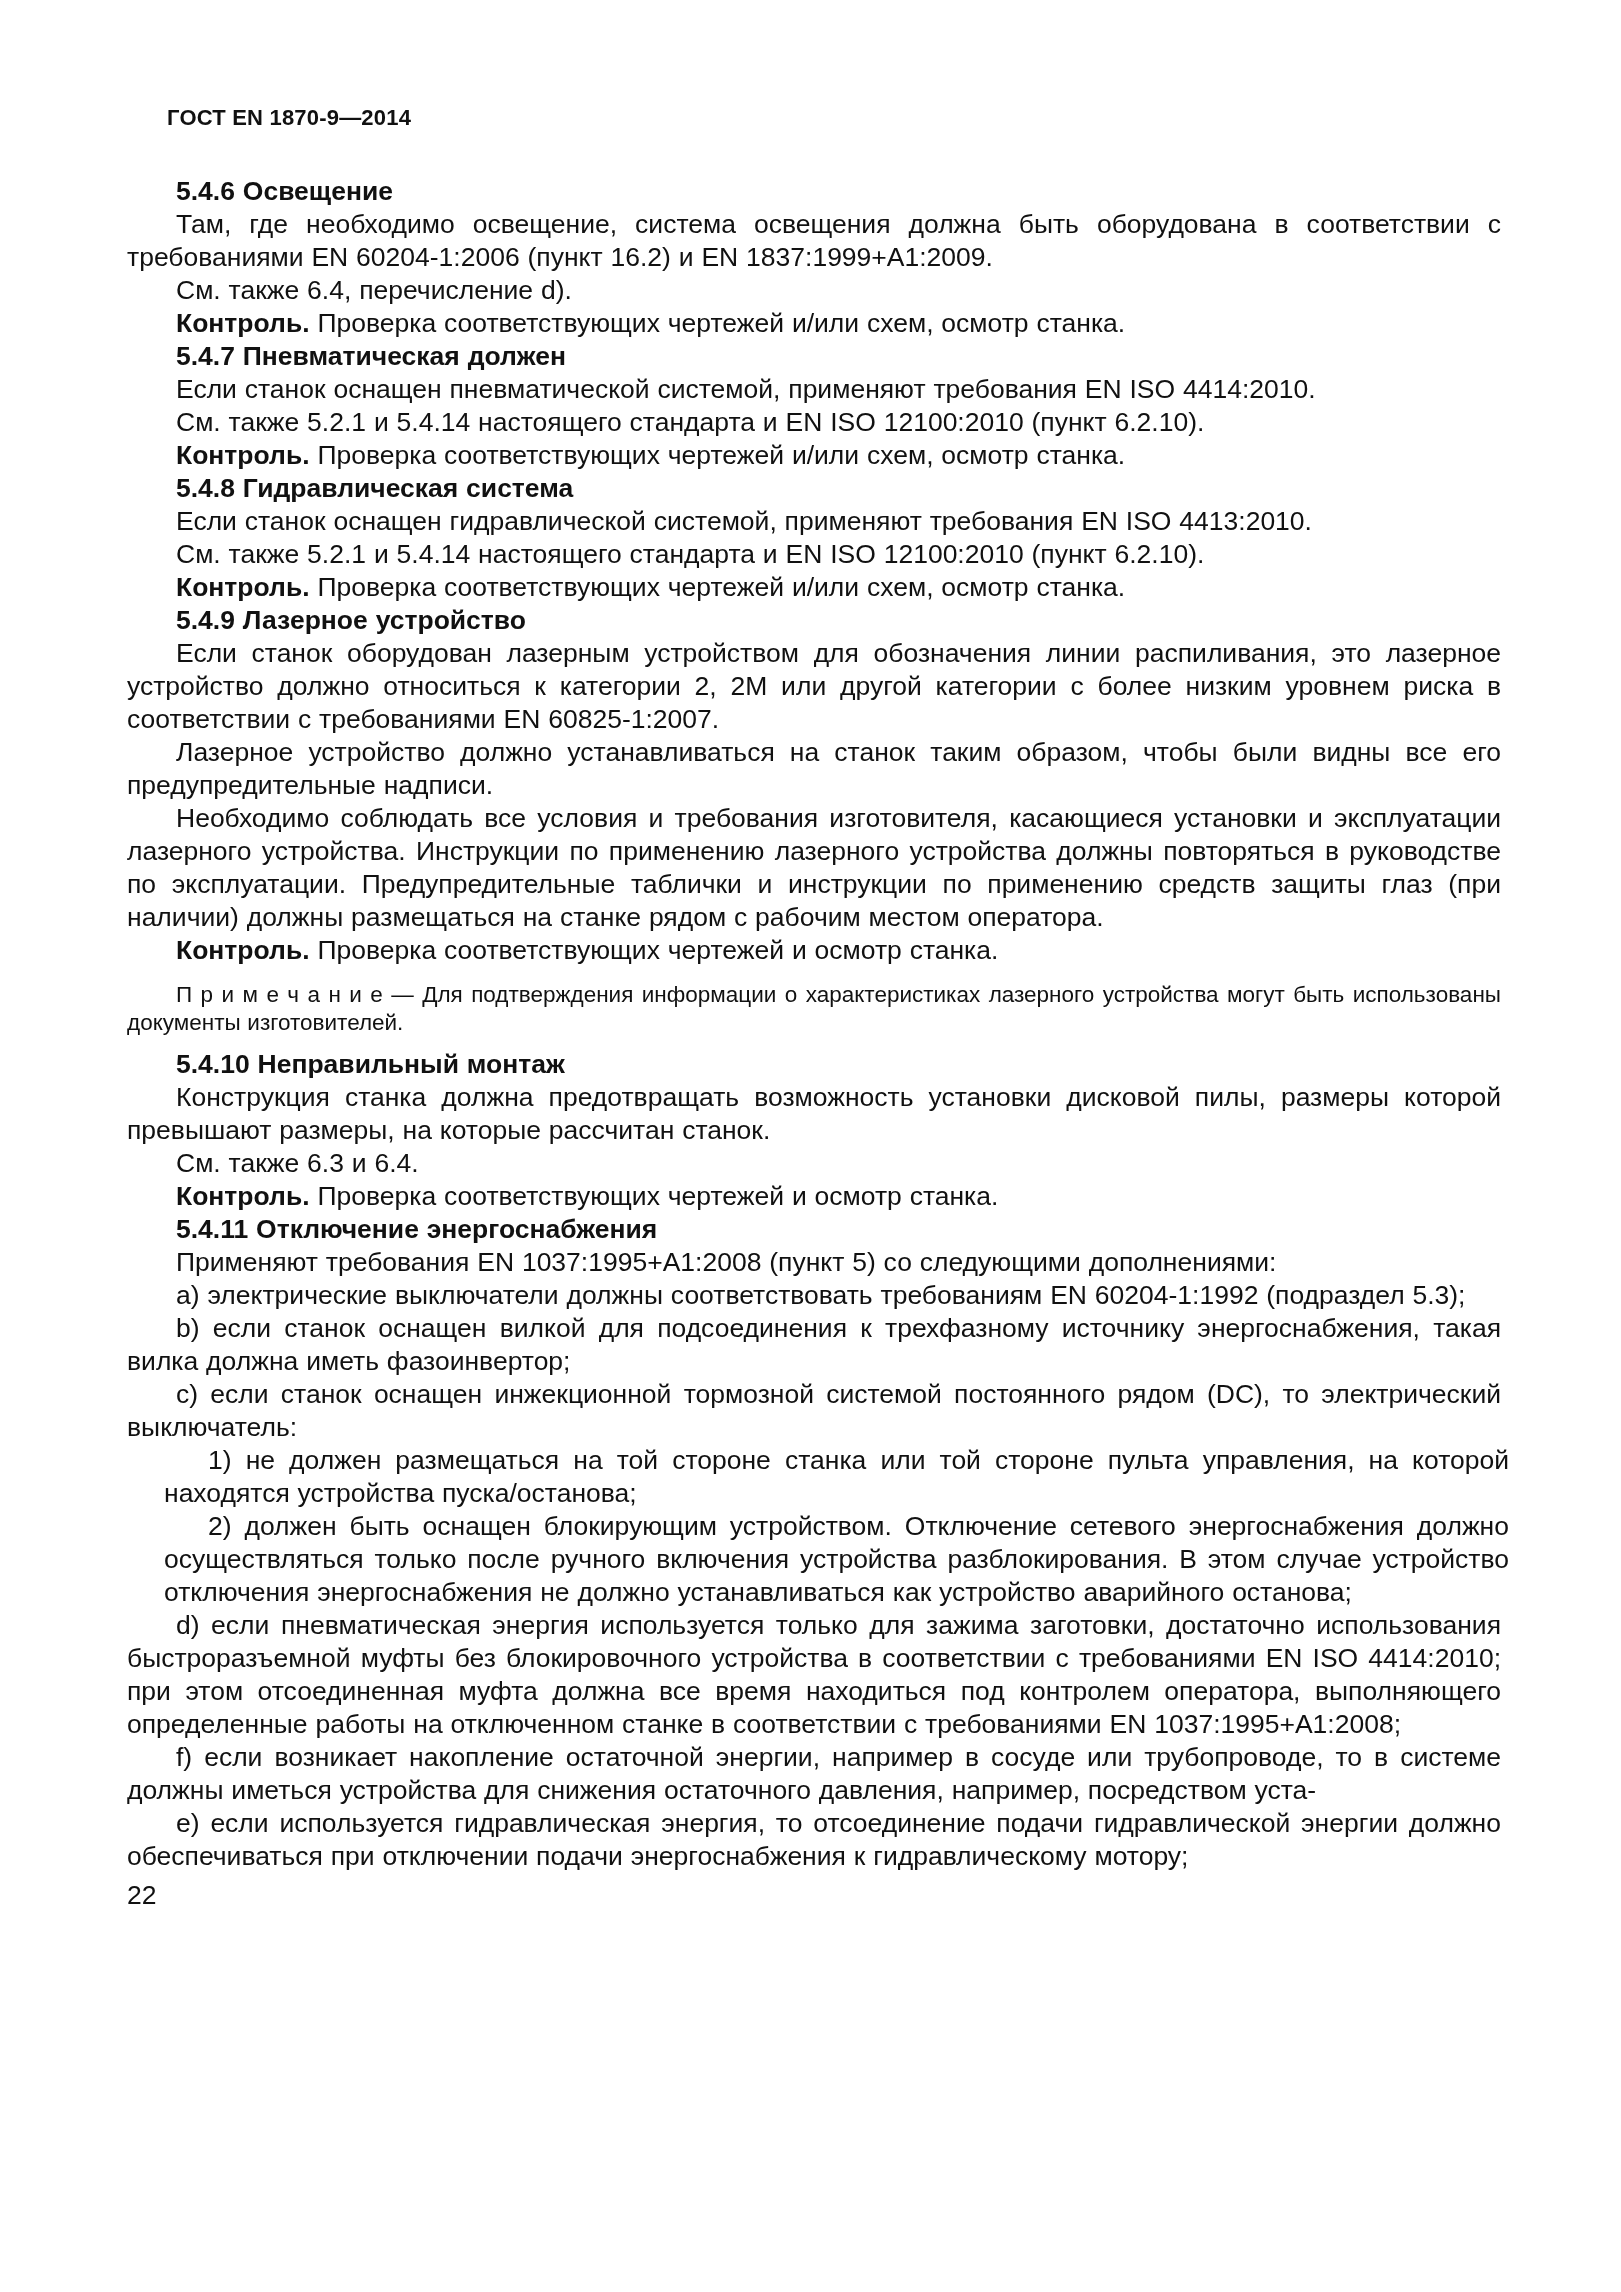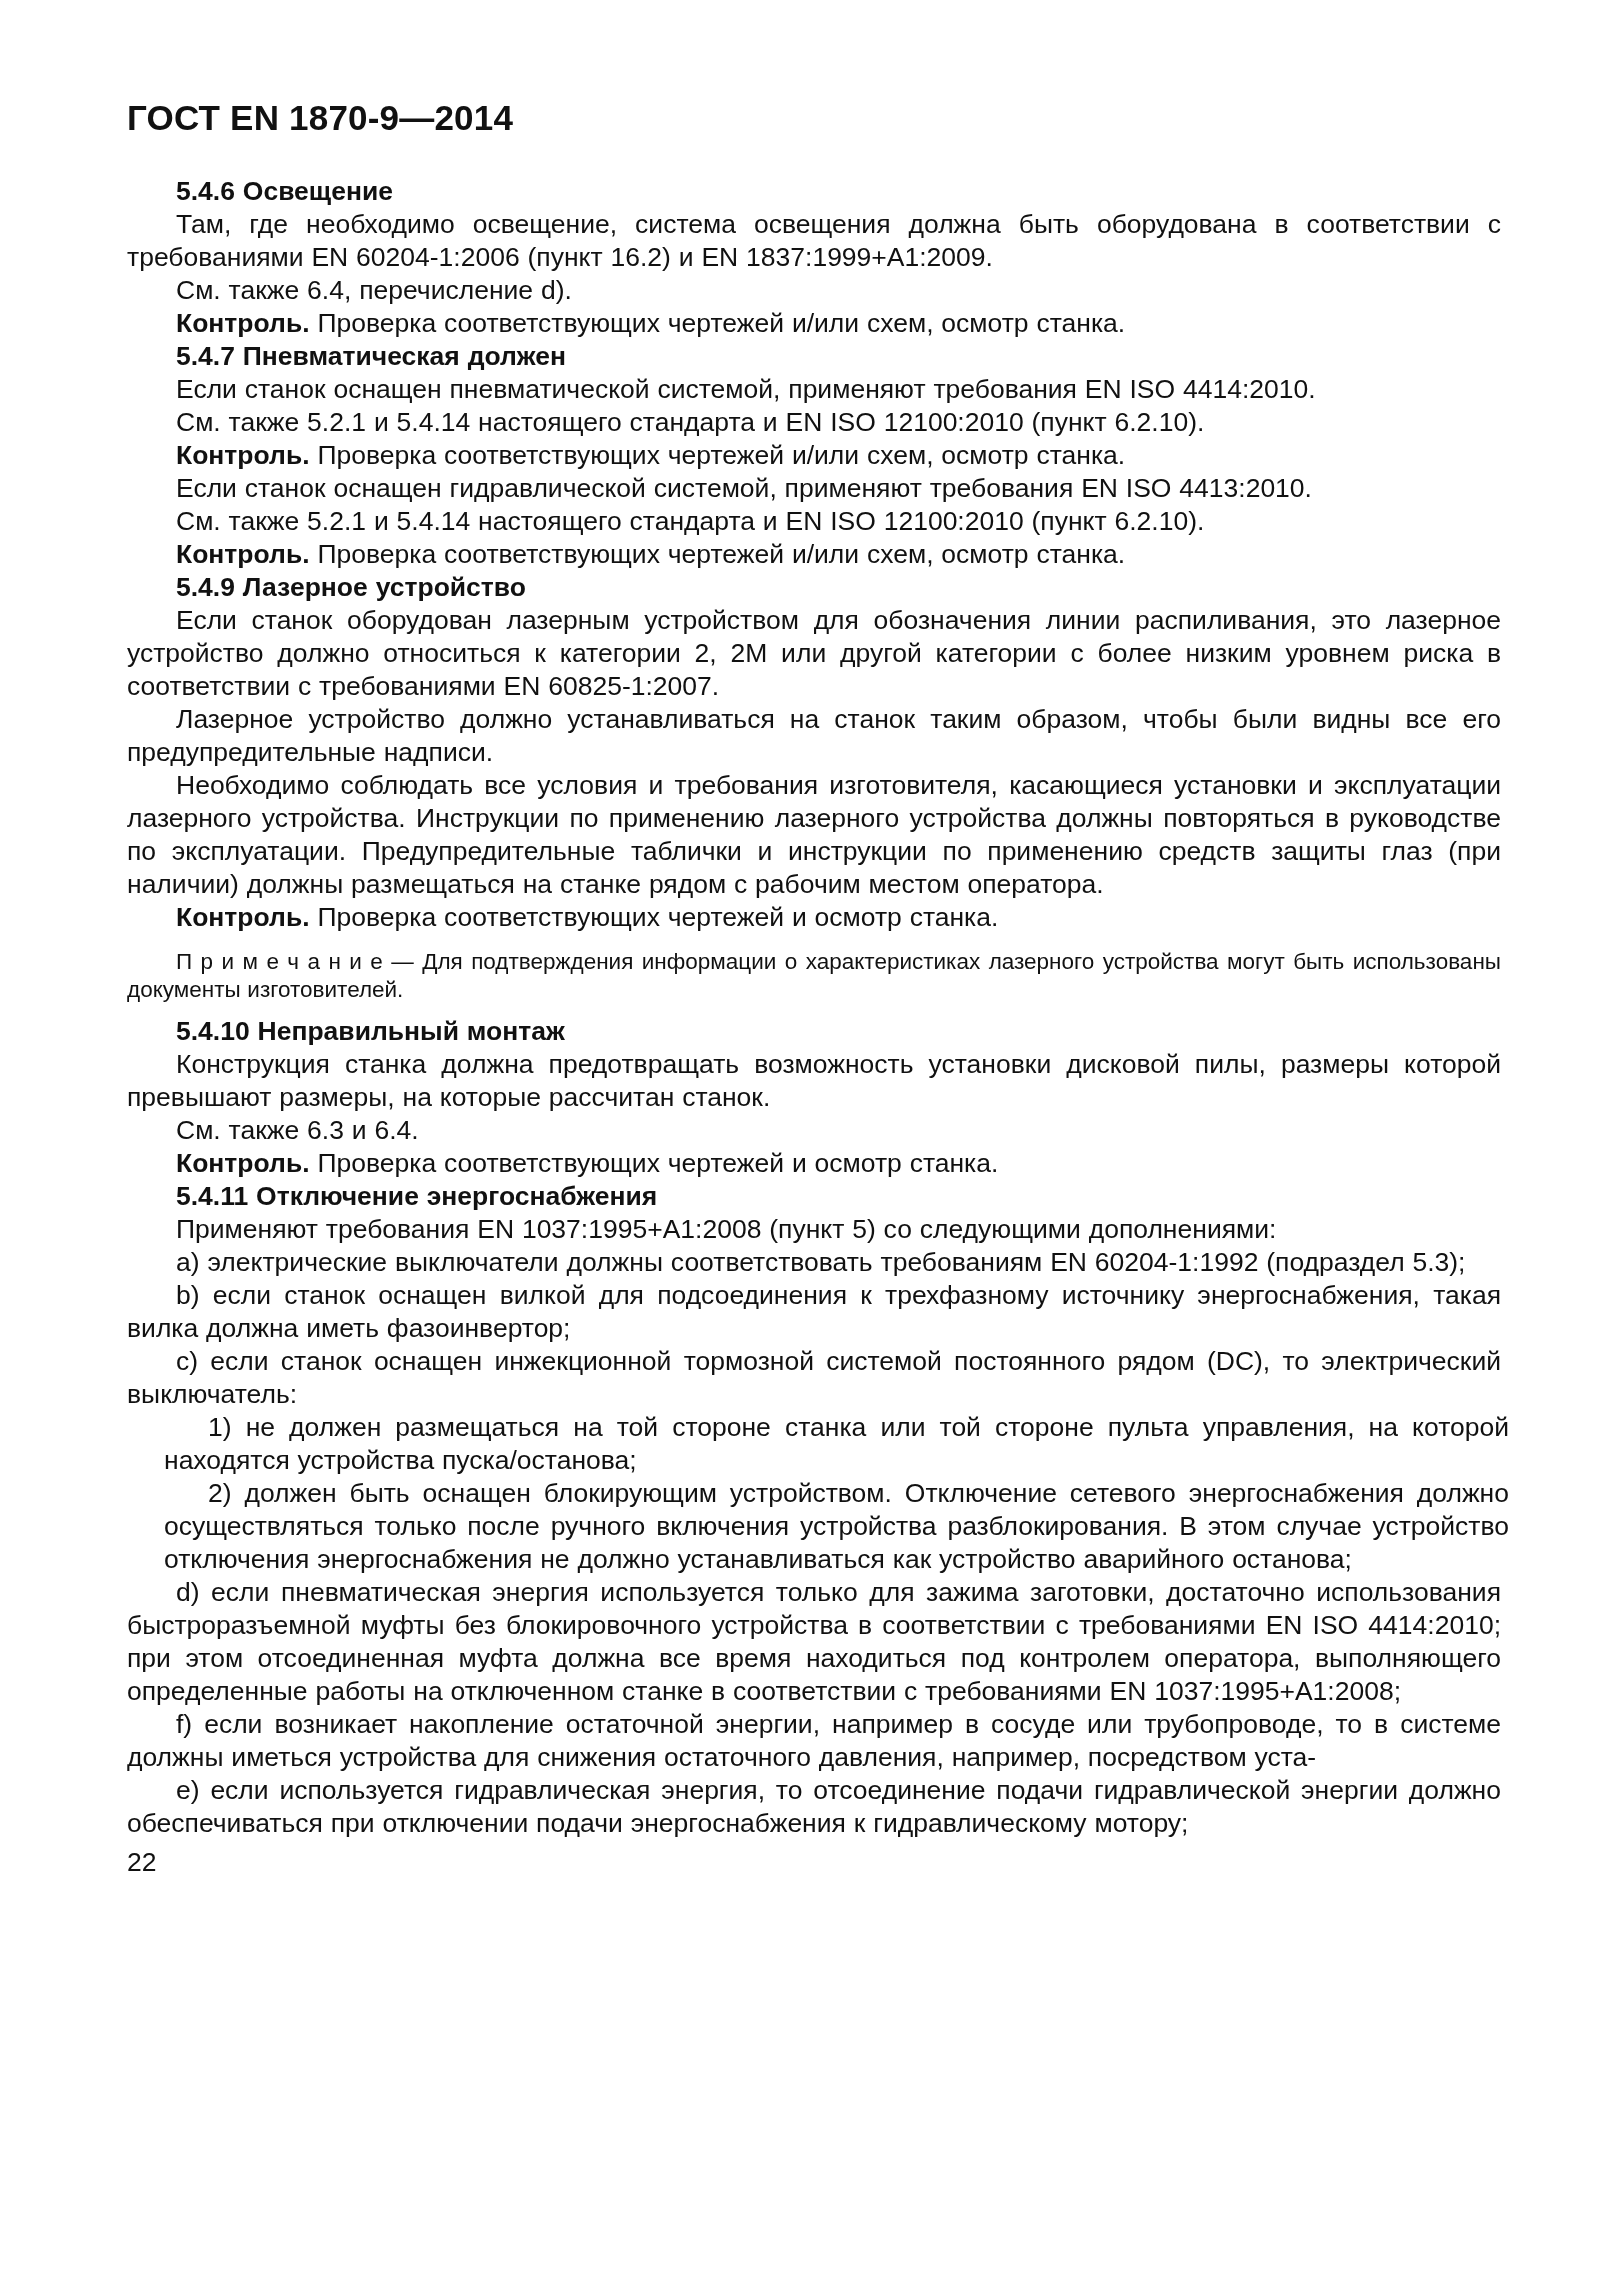--- a/index.html
+++ b/index.html
@@ -11,25 +11,26 @@
     position: relative;
     width: 1621px;
     height: 2293px;
     box-sizing: border-box;
     background: #ffffff;
     color: #111111;
     font-family: "Liberation Sans", "DejaVu Sans", sans-serif;
     padding: 102px 120px 0 127px;
   }
   .doc-header {
-    font-size: 35px;
+    font-size: 22px;
     font-weight: bold;
     line-height: 32px;
     margin-bottom: 41px;
     letter-spacing: 0.2px;
+    margin-left: 40px;
   }
   .doc-body {
     width: 1374px;
   }
   .para {
     margin: 0;
     font-size: 26.5px;
     line-height: 33px;
     text-align: justify;
     text-indent: 49px;
@@ -68,20 +69,21 @@
 
   <div class="doc-body">
       <p class="para heading">5.4.6 Освещение</p>
       <p class="para body">Там, где необходимо освещение, система освещения должна быть оборудована в соответствии с требованиями EN 60204-1:2006 (пункт 16.2) и EN 1837:1999+A1:2009.</p>
       <p class="para body">См. также 6.4, перечисление d).</p>
       <p class="para control"><span class="bold-lead">Контроль.</span> Проверка соответствующих чертежей и/или схем, осмотр станка.</p>
       <p class="para heading">5.4.7 Пневматическая должен</p>
       <p class="para body">Если станок оснащен пневматической системой, применяют требования EN ISO 4414:2010.</p>
       <p class="para body">См. также 5.2.1 и 5.4.14 настоящего стандарта и EN ISO 12100:2010 (пункт 6.2.10).</p>
       <p class="para control"><span class="bold-lead">Контроль.</span> Проверка соответствующих чертежей и/или схем, осмотр станка.</p>
+      <p class="para heading">5.4.8 Гидравлическая система</p>
       <p class="para body">Если станок оснащен гидравлической системой, применяют требования EN ISO 4413:2010.</p>
       <p class="para body">См. также 5.2.1 и 5.4.14 настоящего стандарта и EN ISO 12100:2010 (пункт 6.2.10).</p>
       <p class="para control"><span class="bold-lead">Контроль.</span> Проверка соответствующих чертежей и/или схем, осмотр станка.</p>
       <p class="para heading">5.4.9 Лазерное устройство</p>
       <p class="para body">Если станок оборудован лазерным устройством для обозначения линии распиливания, это лазерное устройство должно относиться к категории 2, 2М или другой категории с более низким уровнем риска в соответствии с требованиями EN 60825-1:2007.</p>
       <p class="para body">Лазерное устройство должно устанавливаться на станок таким образом, чтобы были видны все его предупредительные надписи.</p>
       <p class="para body">Необходимо соблюдать все условия и требования изготовителя, касающиеся установки и эксплуатации лазерного устройства. Инструкции по применению лазерного устройства должны повторяться в руководстве по эксплуатации. Предупредительные таблички и инструкции по применению средств защиты глаз (при наличии) должны размещаться на станке рядом с рабочим местом оператора.</p>
       <p class="para control"><span class="bold-lead">Контроль.</span> Проверка соответствующих чертежей и осмотр станка.</p>
       <p class="para note">П р и м е ч а н и е — Для подтверждения информации о характеристиках лазерного устройства могут быть использованы документы изготовителей.</p>
       <p class="para heading">5.4.10 Неправильный монтаж</p>

